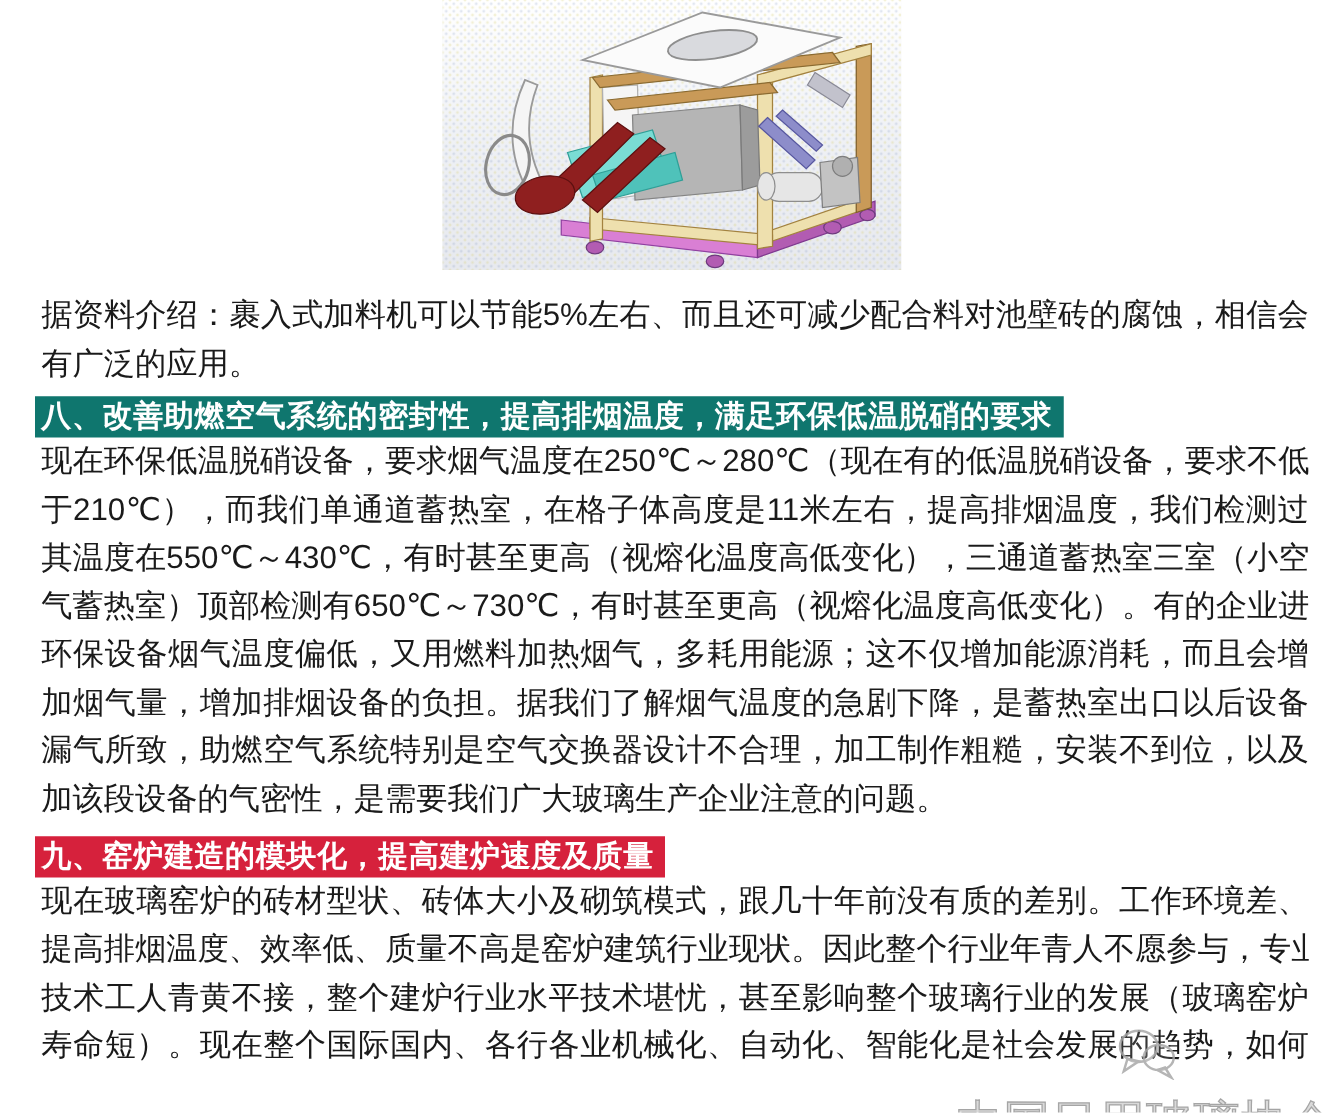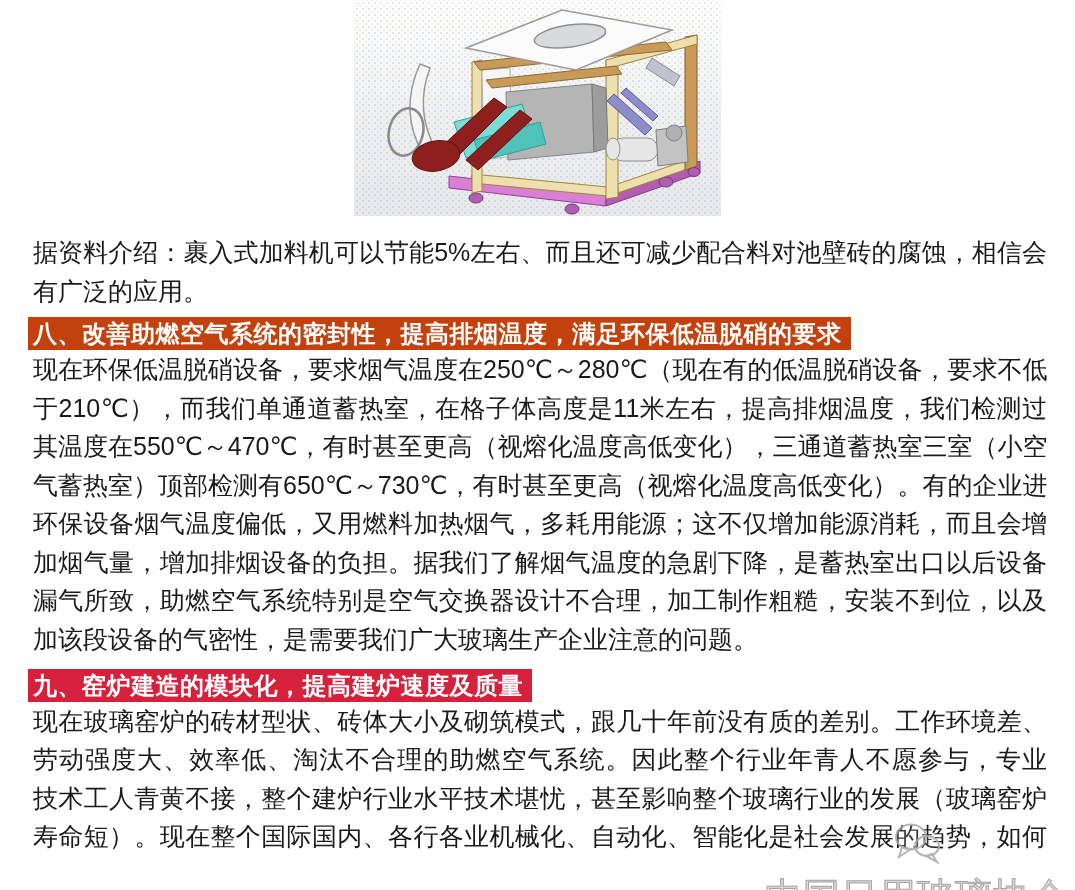--- a/index.html
+++ b/index.html
@@ -126,38 +126,38 @@
       <polygon fill="#c2c2cc" points="298,58 326,76 320,86 292,68" stroke="#8a8a96" stroke-width="1"></polygon>
     </svg>
   </div>
 
   <div class="content" style="color: rgb(26, 26, 26);">
 
     <div class="line">据资料介绍：裹入式加料机可以节能5%左右、而且还可减少配合料对池壁砖的腐蚀，相信会</div>
     <div class="line para-end">有广泛的应用。</div>
 
     <div class="heading-row-1">
-      <span class="heading-bar" style="background: #c2410c; color: rgb(255, 255, 255);">八、改善助燃空气系统的密封性，提高排烟温度，满足环保低温脱硝的要求</span>
+      <span class="heading-bar" style="background: #0f766e; color: rgb(255, 255, 255);">八、改善助燃空气系统的密封性，提高排烟温度，满足环保低温脱硝的要求</span>
     </div>
 
     <div class="line">现在环保低温脱硝设备，要求烟气温度在250℃～280℃（现在有的低温脱硝设备，要求不低</div>
     <div class="line">于210℃），而我们单通道蓄热室，在格子体高度是11米左右，提高排烟温度，我们检测过</div>
-    <div class="line">其温度在550℃～470℃，有时甚至更高（视熔化温度高低变化），三通道蓄热室三室（小空</div>
+    <div class="line">其温度在550℃～430℃，有时甚至更高（视熔化温度高低变化），三通道蓄热室三室（小空</div>
     <div class="line">气蓄热室）顶部检测有650℃～730℃，有时甚至更高（视熔化温度高低变化）。有的企业进</div>
     <div class="line">环保设备烟气温度偏低，又用燃料加热烟气，多耗用能源；这不仅增加能源消耗，而且会增</div>
     <div class="line">加烟气量，增加排烟设备的负担。据我们了解烟气温度的急剧下降，是蓄热室出口以后设备</div>
     <div class="line">漏气所致，助燃空气系统特别是空气交换器设计不合理，加工制作粗糙，安装不到位，以及</div>
     <div class="line para-end">加该段设备的气密性，是需要我们广大玻璃生产企业注意的问题。</div>
 
     <div class="heading-row-2">
       <span class="heading-bar" style="background: rgb(214, 33, 60); color: rgb(255, 255, 255);">九、窑炉建造的模块化，提高建炉速度及质量</span>
     </div>
 
     <div class="line">现在玻璃窑炉的砖材型状、砖体大小及砌筑模式，跟几十年前没有质的差别。工作环境差、</div>
-    <div class="line">劳动强度大、效率低、淘汰不合理的助燃空气系统。因此整个行业年青人不愿参与，专业</div>
+    <div class="line">提高排烟温度、效率低、质量不高是窑炉建筑行业现状。因此整个行业年青人不愿参与，专业</div>
     <div class="line">技术工人青黄不接，整个建炉行业水平技术堪忧，甚至影响整个玻璃行业的发展（玻璃窑炉</div>
     <div class="line">寿命短）。现在整个国际国内、各行各业机械化、自动化、智能化是社会发展的趋势，如何</div>
   </div>
 
   <div class="watermark">
     <span>
       <svg width="50" height="44" viewBox="0 0 50 44">
         <ellipse cx="19" cy="17" rx="15" ry="12.5" fill="rgba(255,255,255,0.15)" stroke="#a8a8a8" stroke-width="2"></ellipse>
         <polygon points="10,27 7,37 19,29" fill="rgba(255,255,255,0.15)" stroke="#a8a8a8" stroke-width="2"></polygon>
         <ellipse cx="35" cy="26" rx="12" ry="10" fill="rgba(255,255,255,0.15)" stroke="#a8a8a8" stroke-width="2"></ellipse>

